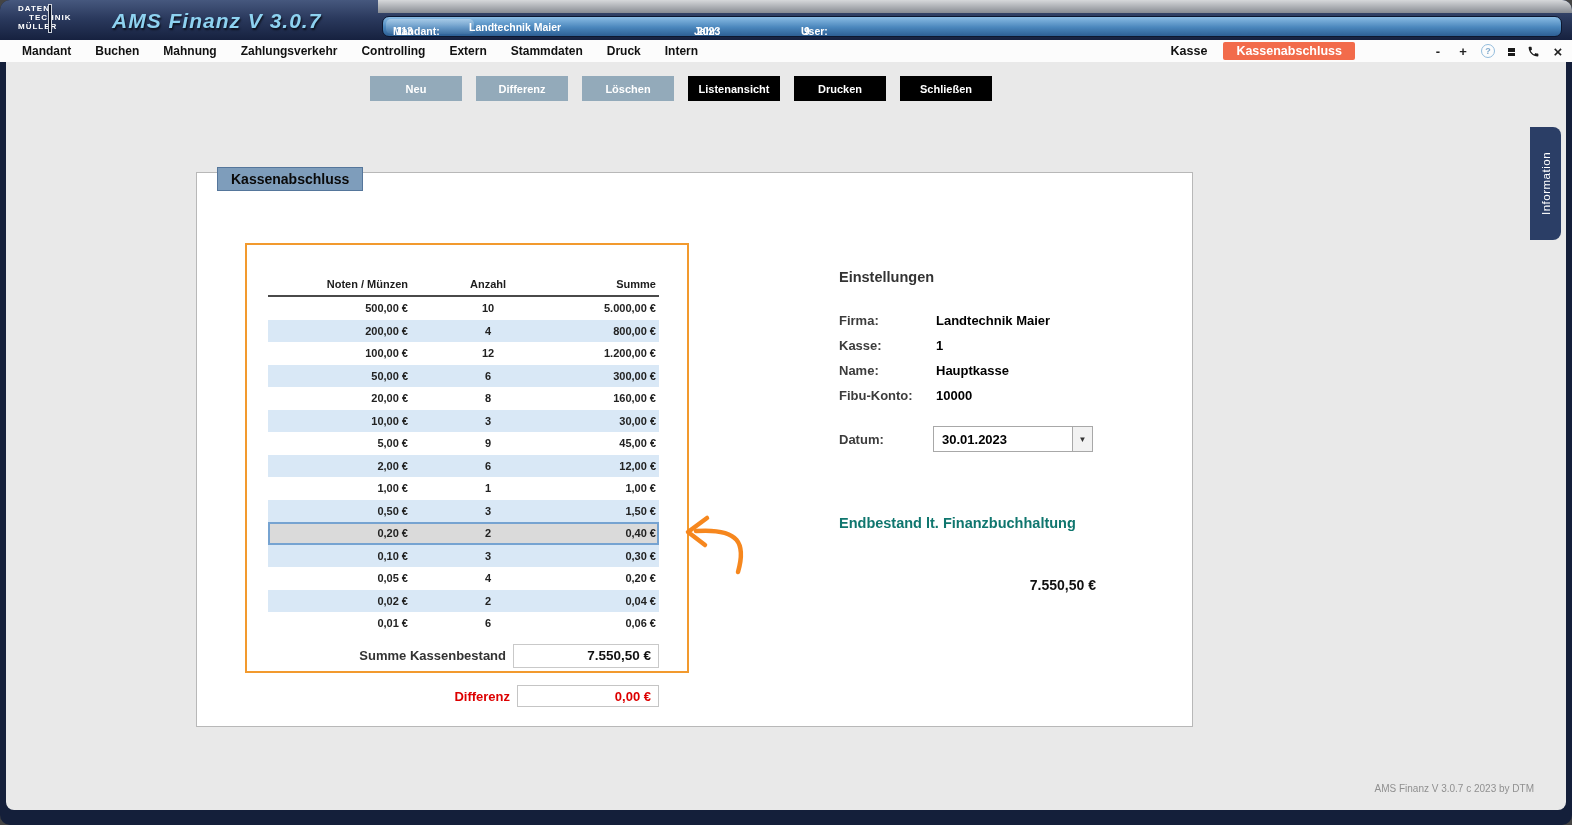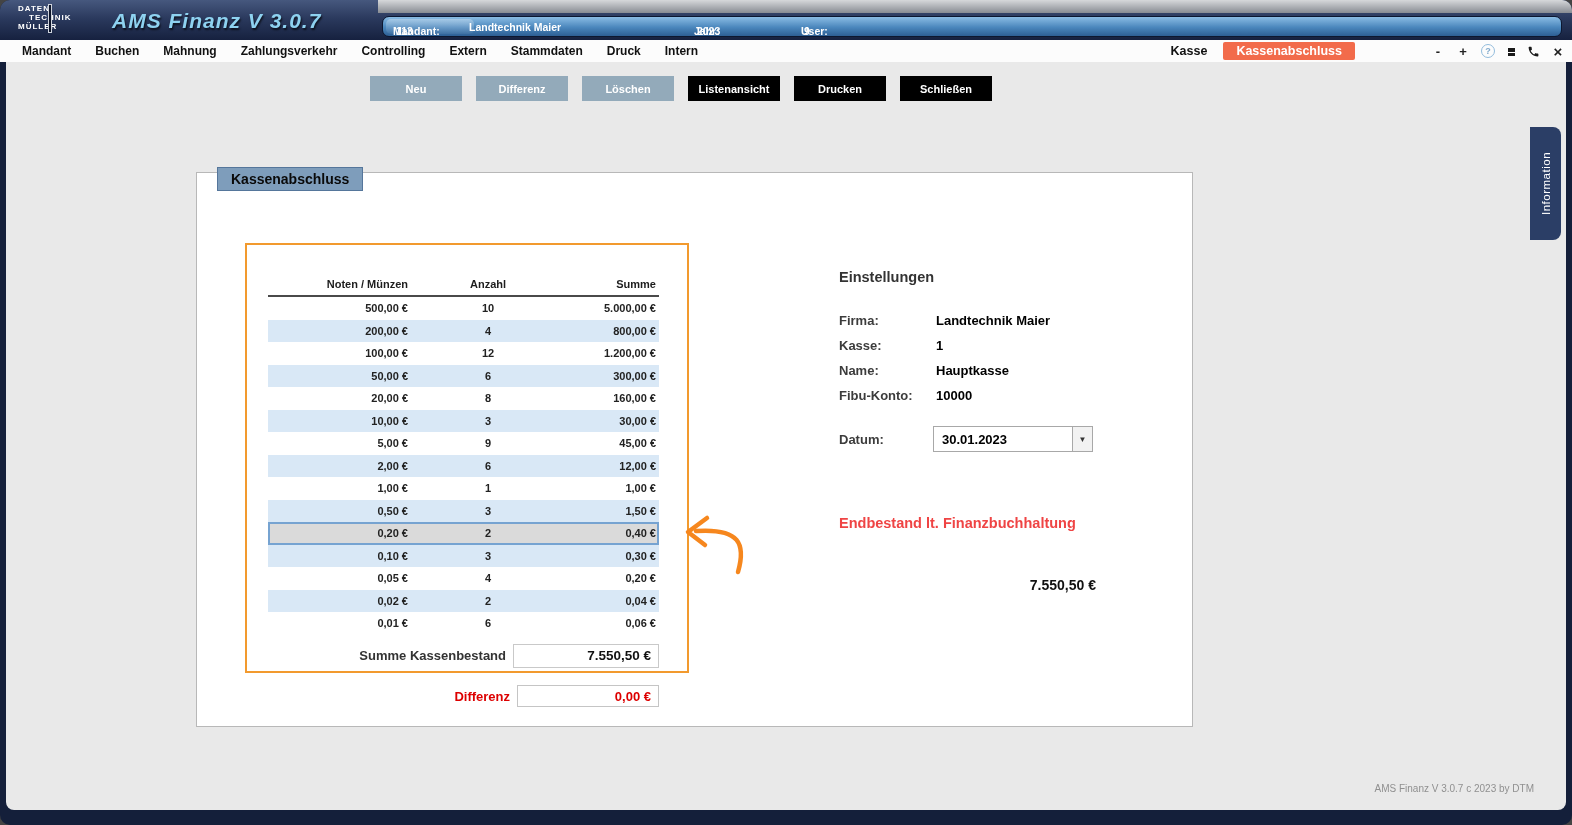--- a/index.html
+++ b/index.html
@@ -76,21 +76,21 @@
   .settings-title { position:absolute; left:642px; top:96px; font-size:14.5px; font-weight:bold; color:#333; }
   .settings-fields { position:absolute; left:642px; top:140px; display:grid; grid-template-columns:97px auto;
     row-gap:10px; font-size:13px; font-weight:bold; }
   .settings-fields .f-label { color:#3c3c3c; } .settings-fields .f-value { color:#000; }
   .datum-row { position:absolute; left:642px; top:253px; display:flex; align-items:center; }
   .datum-label { width:94px; font-size:13px; font-weight:bold; color:#3c3c3c; }
   .datum-combo { width:160px; height:26px; background:#fff; border:1px solid #a8a8a8; display:flex; align-items:stretch; cursor:pointer; }
   .datum-value { flex:1; display:flex; align-items:center; padding-left:8px; font-size:13px; font-weight:bold; color:#000; }
   .datum-arrow { width:20px; border-left:1px solid #a8a8a8; display:flex; align-items:center; justify-content:center;
     font-size:8px; color:#333; background:#f2f2f2; }
-  .endbestand-title { position:absolute; left:642px; top:342px; font-size:14.5px; font-weight:bold; color:#ef4444; }
+  .endbestand-title { position:absolute; left:642px; top:342px; font-size:14.5px; font-weight:bold; color:#0f766e; }
   .endbestand-value { position:absolute; left:642px; top:404px; width:257px; text-align:right;
     font-size:14px; font-weight:bold; color:#111; }
   .arrow-overlay { position:absolute; left:0; top:0; width:997px; height:555px; pointer-events:none; }
   
   .info-tab { position:absolute; left:1530px; top:127px; width:31px; height:113px; background:#2b3e66;
     border-radius:8px 0 0 8px; color:#fff; font-size:11.5px; letter-spacing:.5px; z-index:50;
     writing-mode:vertical-rl; transform:rotate(180deg); display:flex; align-items:center; justify-content:center; }
   .footer-note { position:absolute; right:32px; bottom:16px; font-size:10px; color:#909090; }
 </style>
 </head>

